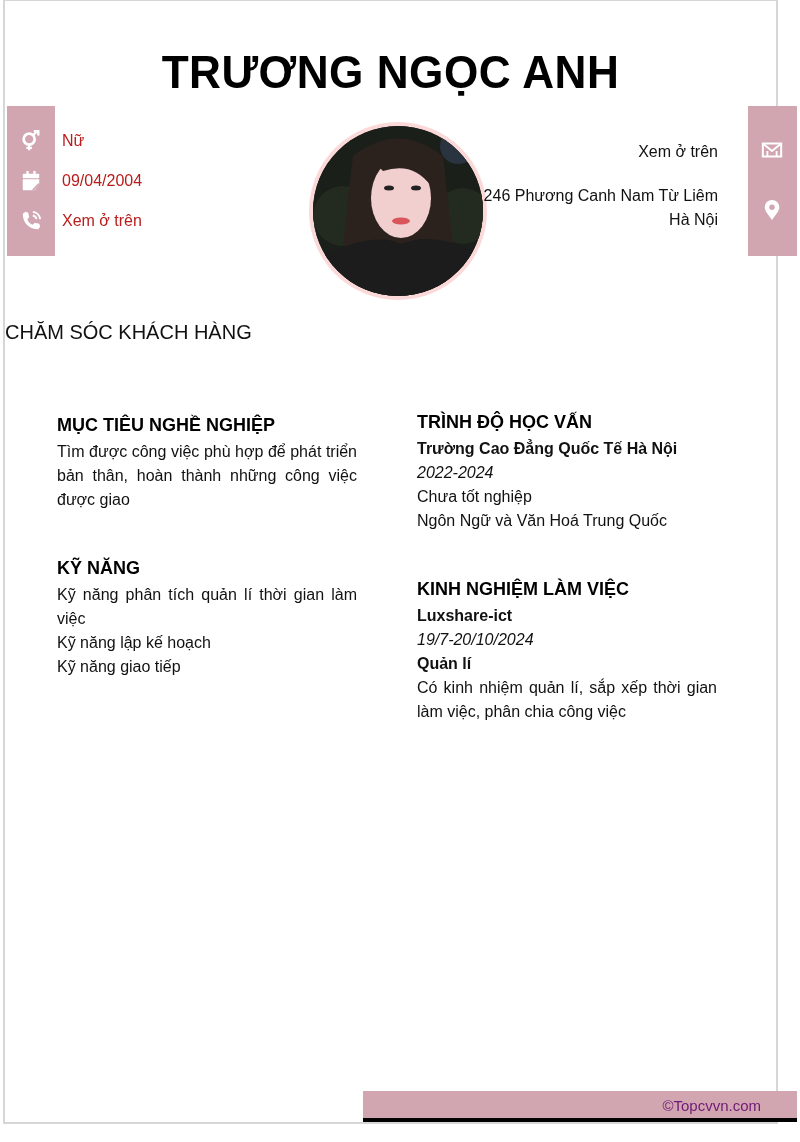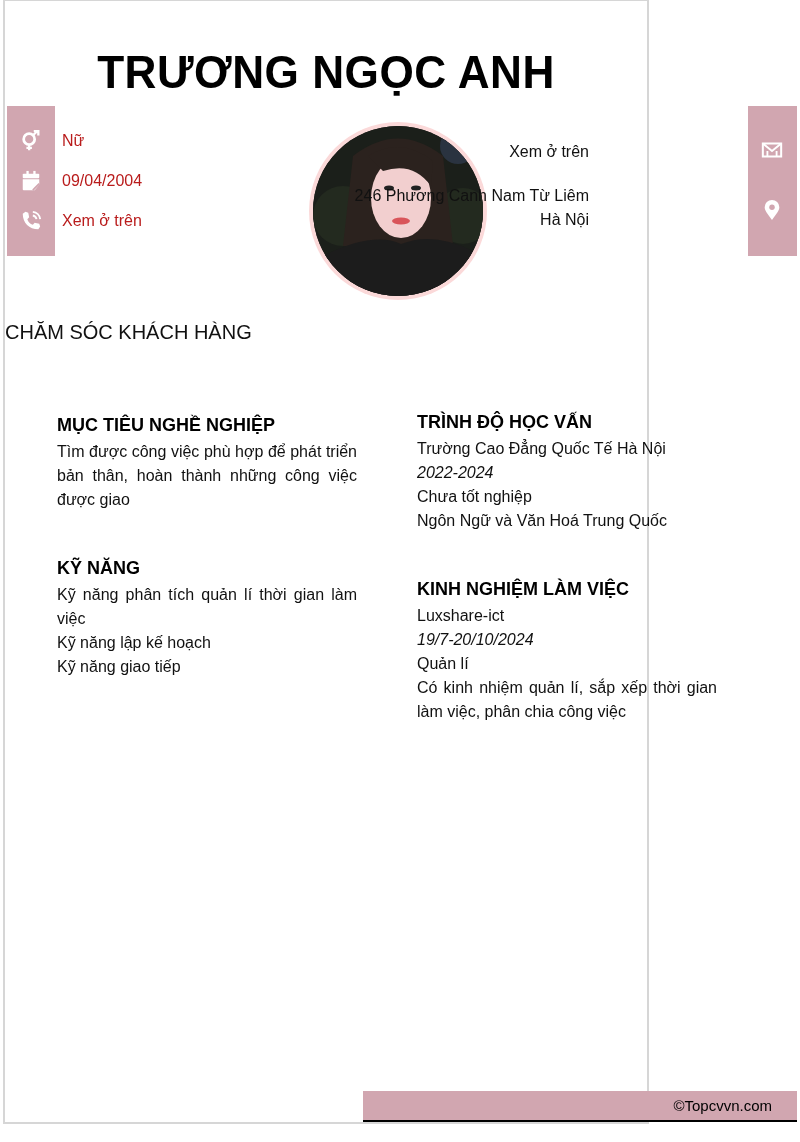--- a/index.html
+++ b/index.html
@@ -1,19 +1,19 @@
 <!DOCTYPE html>
 <html><head>
 <meta charset="utf-8">
 <style>
   * { box-sizing: border-box; margin: 0; padding: 0; }
   html, body { width: 800px; height: 1142px; background: #ffffff; overflow: hidden; }
   body { font-family: "Liberation Sans", "DejaVu Sans", sans-serif; color: #111; position: relative; }
   .page {
-    position: absolute; left: 3px; top: 0; width: 646px; height: 1124px;
+    position: absolute; left: 3px; top: 0; width: 775px; height: 1124px;
     background: #fff; border: 2px solid #d6d6d6; border-top: 1px solid #d6d6d6;
   }
   .name {
     position: absolute; left: 0; right: 0; top: 44px; text-align: center;
     font-size: 46px; font-weight: bold; letter-spacing: 0.5px; color: #000;
     font-family: "Liberation Sans", sans-serif; transform: scaleX(0.96);
   }
   .side-left {
     position: absolute; left: 2px; top: 105px; width: 48px; height: 150px; background: #d1a6b0;
   }
@@ -34,26 +34,26 @@
   }
   .job-title {
     position: absolute; left: 0; right: 0; top: 320px; text-align: left; font-size: 20px; color: #111;
   }
   .col { position: absolute; width: 300px; font-size: 16px; line-height: 24px; color: #111; }
   .col-left { left: 52px; top: 368px; }
   .col-right { left: 412px; top: 365px; }
   .sec-title { font-size: 18px; font-weight: bold; color: #000; line-height: 26px; margin-bottom: 2px; margin-top: 43px; }
   .justify { text-align: justify; }
   .block { margin-bottom: 16px; }
-  .bold { font-weight: normal; }
+  .bold { font-weight: bold; }
   .italic { font-style: italic; }
   .footer {
     position: absolute; left: 358px; top: 1090px; width: 434px; height: 31px;
-    background: #d1a6b0; border-bottom: 2px solid #000000;
-    font-size: 15px; color: #000000; text-align: right; padding-right: 25px; line-height: 30px;
+    background: #d1a6b0; border-bottom: 4px solid #000000;
+    font-size: 15px; color: #701a75; text-align: right; padding-right: 36px; line-height: 30px;
   }
 </style>
 </head>
 <body>
 
 <div class="page">
 
   <div class="name">TRƯƠNG NGỌC ANH</div>
 
   <div class="side-left">

